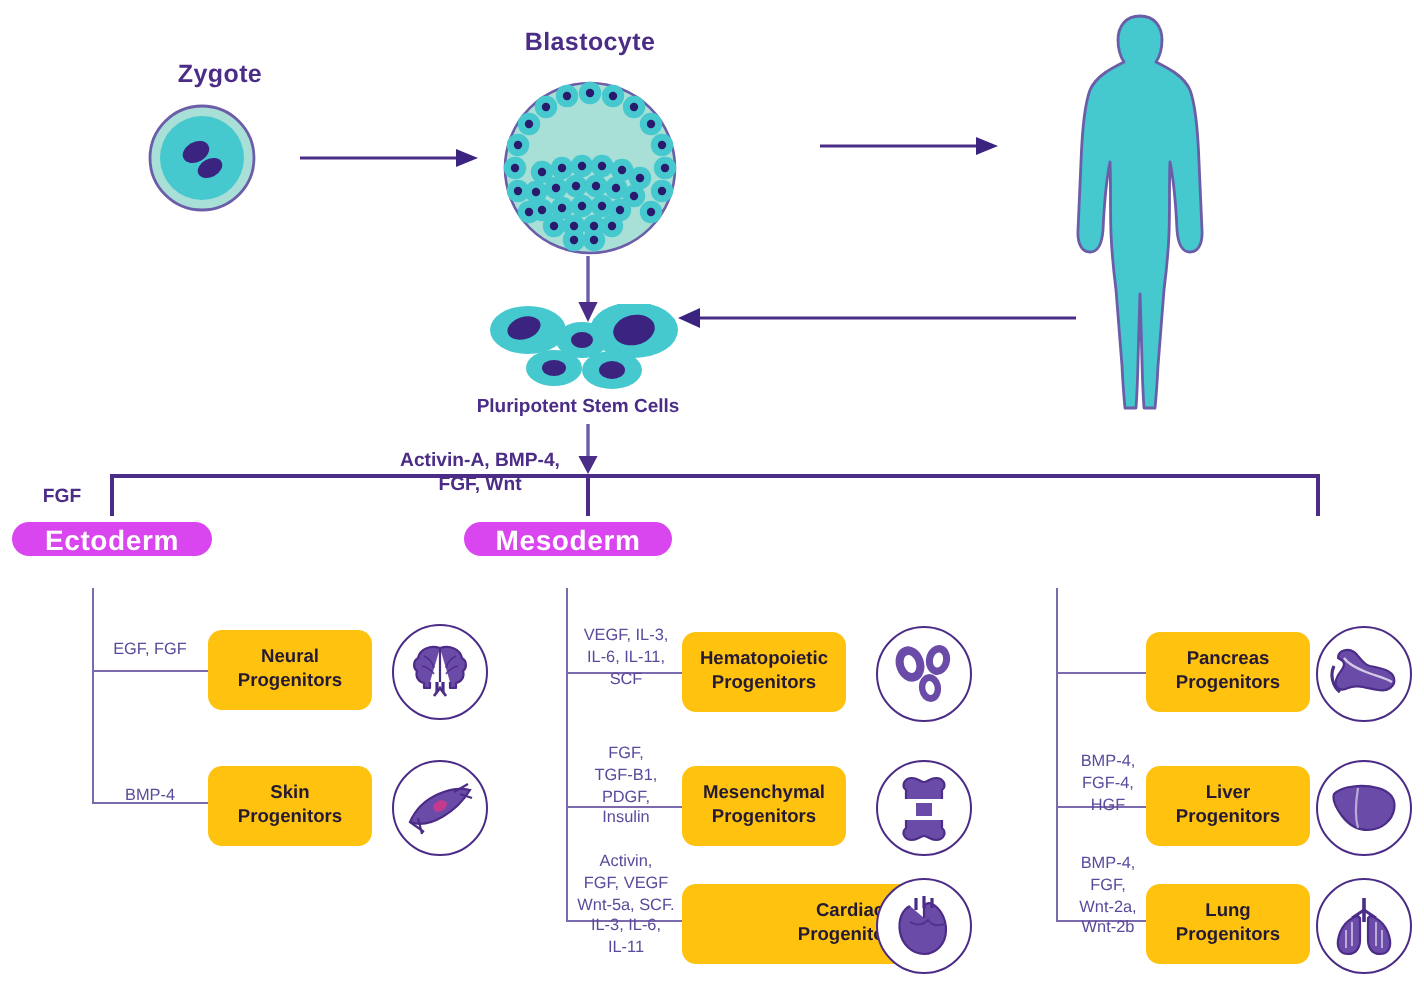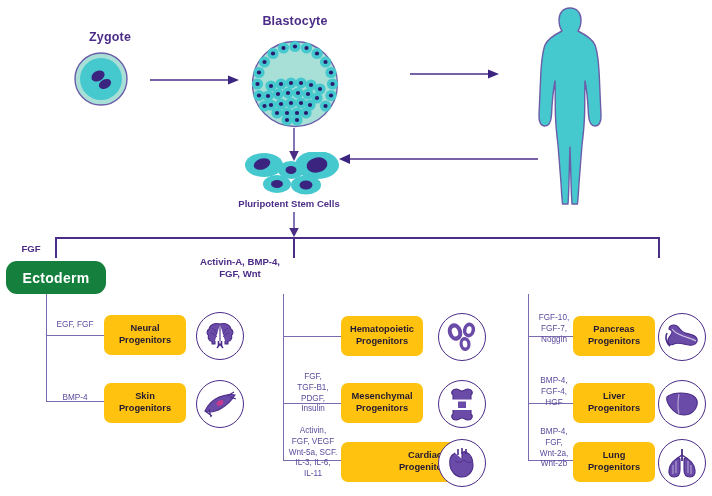--- a/index.html
+++ b/index.html
@@ -11,21 +11,21 @@
   
   .hdr-label{color:#4B2C87;font-weight:bold;font-size:12.5px;letter-spacing:.2px;
              text-align:center;line-height:1.15;}
   .psc-label{color:#4B2C87;font-weight:bold;font-size:9.5px;text-align:center;}
   .repro{color:#4B2C87;font-size:8.2px;line-height:1.35;text-align:center;white-space:pre-line;}
   .gf{color:#5B4A9B;font-size:8.2px;line-height:1.32;text-align:center;white-space:pre-line;}
   .bus-gf{color:#4B2C87;font-weight:bold;font-size:9.6px;line-height:1.2;
           text-align:center;white-space:pre-line;}
 
   
-  .layer{background:#15803d;border-radius:11px;height:33px;display:flex;
+  .layer{background:#d946ef;border-radius:11px;height:17px;display:flex;
          align-items:center;justify-content:center;color:#fff;font-weight:bold;
          font-size:14px;letter-spacing:.3px;}
 
   
   .prog{background:#FFC20E;border-radius:7px;width:82px;height:40px;display:flex;
         align-items:center;justify-content:center;text-align:center;
         color:#241a33;font-weight:bold;font-size:9.3px;line-height:1.25;
         white-space:pre-line;}
 
   
@@ -247,29 +247,33 @@
   <div class="abs prog" style="left:104px;top:383px;">Skin
 Progenitors</div>
   <div class="abs iconc" style="left:196px;top:380px;">
     <svg width="34" height="30" viewBox="0 0 34 30">
       <path d="M2 22 C8 8 24 4 32 6 C26 16 12 26 2 22 Z" fill="#6B4BA8" stroke="#4B2C87" stroke-width="1.1"></path>
       <ellipse cx="17" cy="14" rx="3.6" ry="2.6" fill="#C43A8E" transform="rotate(-28 17 14)"></ellipse>
       <path d="M2 22 L9 27 M6 20 L8 28 M24 7 L31 3 M27 8 L33 10" stroke="#4B2C87" stroke-width="1.1" fill="none"></path>
     </svg>
   </div>
 
-  <div class="abs bus-gf" style="left:185px;top:256px;width:110px;">Activin-A, BMP-4,
+  <div class="abs bus-gf" style="left:185px;top:225px;width:110px;">Activin-A, BMP-4,
 FGF, Wnt</div>
 
+  <div class="abs layer" style="left:232px;top:261px;width:104px;">Mesoderm</div>
 
   <div class="abs ln-v" style="left:283px;top:294px;height:166px;"></div>
   <div class="abs ln-h" style="left:283px;top:336px;width:58px;"></div>
   <div class="abs ln-h" style="left:283px;top:403px;width:58px;"></div>
   <div class="abs ln-h" style="left:283px;top:460px;width:58px;"></div>
 
+  <div class="abs gf" style="left:282px;top:313px;width:62px;">VEGF, IL-3,
+IL-6, IL-11,
+SCF</div>
   <div class="abs prog" style="left:341px;top:316px;">Hematopoietic
 Progenitors</div>
   <div class="abs iconc" style="left:438px;top:313px;">
     <svg width="32" height="30" viewBox="0 0 32 30">
       <ellipse cx="9" cy="10" rx="7" ry="9" fill="#6B4BA8" transform="rotate(-18 9 10)"></ellipse>
       <ellipse cx="9" cy="10" rx="3" ry="4.6" fill="#fff" transform="rotate(-18 9 10)"></ellipse>
       <ellipse cx="23" cy="8" rx="6" ry="7.5" fill="#6B4BA8" transform="rotate(12 23 8)"></ellipse>
       <ellipse cx="23" cy="8" rx="2.5" ry="3.8" fill="#fff" transform="rotate(12 23 8)"></ellipse>
       <ellipse cx="19" cy="22" rx="5.5" ry="7" fill="#6B4BA8" transform="rotate(-8 19 22)"></ellipse>
       <ellipse cx="19" cy="22" rx="2.3" ry="3.5" fill="#fff" transform="rotate(-8 19 22)"></ellipse>
@@ -310,23 +314,20 @@
     </svg>
   </div>
 
 
 
   <div class="abs ln-v" style="left:528px;top:294px;height:166px;"></div>
   <div class="abs ln-h" style="left:528px;top:336px;width:55px;"></div>
   <div class="abs ln-h" style="left:528px;top:403px;width:55px;"></div>
   <div class="abs ln-h" style="left:528px;top:460px;width:55px;"></div>
 
-  <div class="abs gf" style="left:524px;top:313px;width:60px;">FGF-10,
-FGF-7,
-Noggin</div>
   <div class="abs prog" style="left:573px;top:316px;">Pancreas
 Progenitors</div>
   <div class="abs iconc" style="left:658px;top:313px;">
     <svg width="34" height="28" viewBox="0 0 34 28">
       <path d="M4 6 C4 2 9 1 12 3 C15 5 16 9 20 10 C25 11 31 12 32 16
                C33 20 29 23 24 22 C18 21 13 19 9 21 C5 23 2 21 3 17
                C4 13 7 12 7 9 C7 7 5 7 4 6 Z" fill="#6B4BA8" stroke="#4B2C87" stroke-width="1.1" stroke-linejoin="round"></path>
       <path d="M7 6 C9 9 13 11 18 13 C23 15 28 16 31 18" fill="none" stroke="#fff" stroke-width="1.2" opacity=".7"></path>
       <path d="M2 10 C0 14 1 20 5 23" fill="none" stroke="#4B2C87" stroke-width="1.6"></path>
     </svg>

